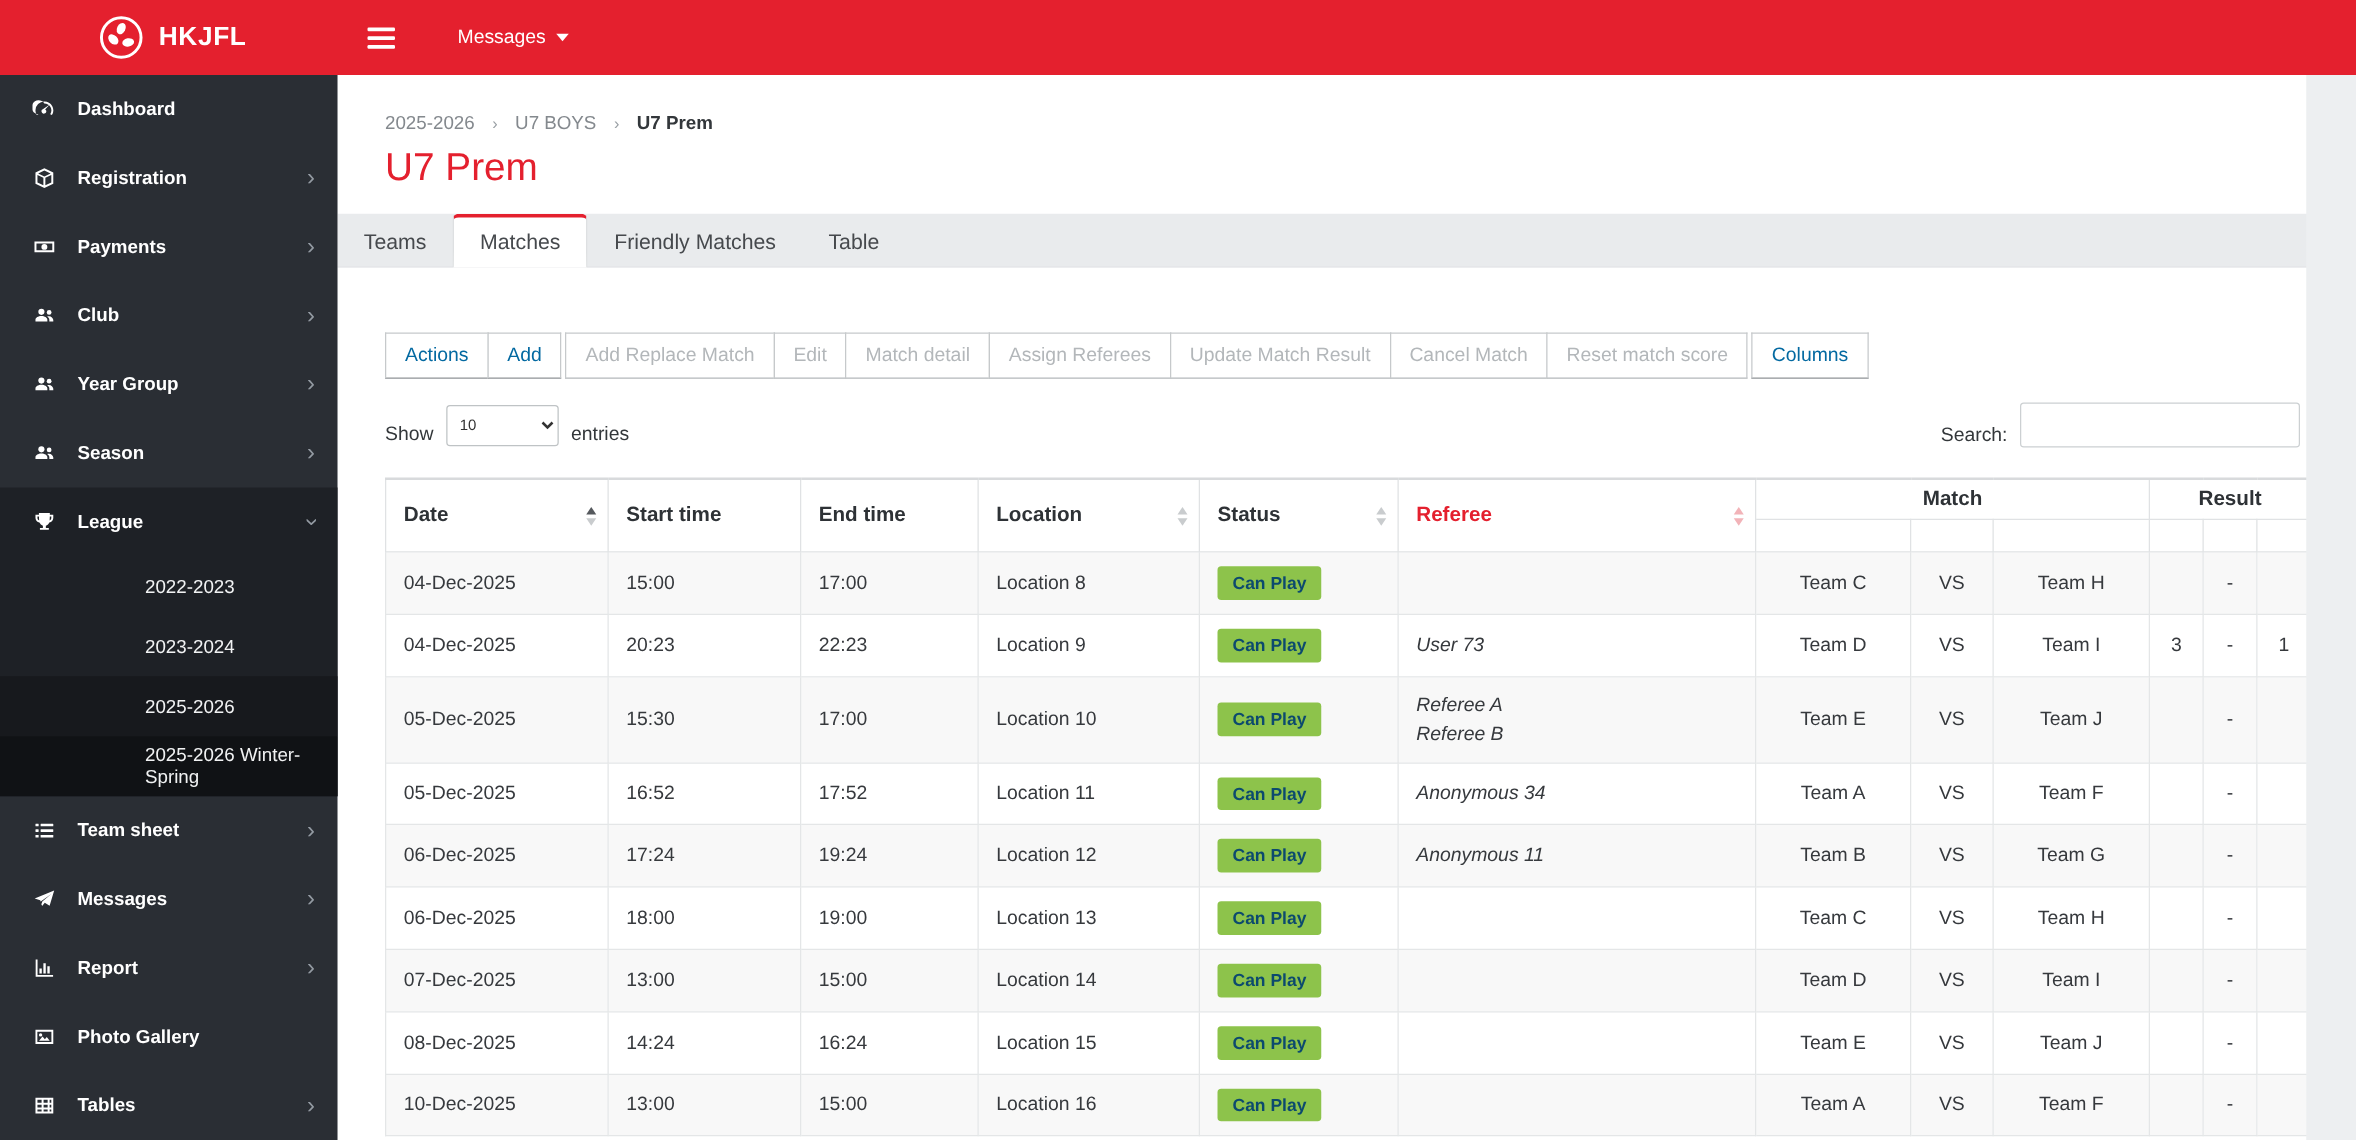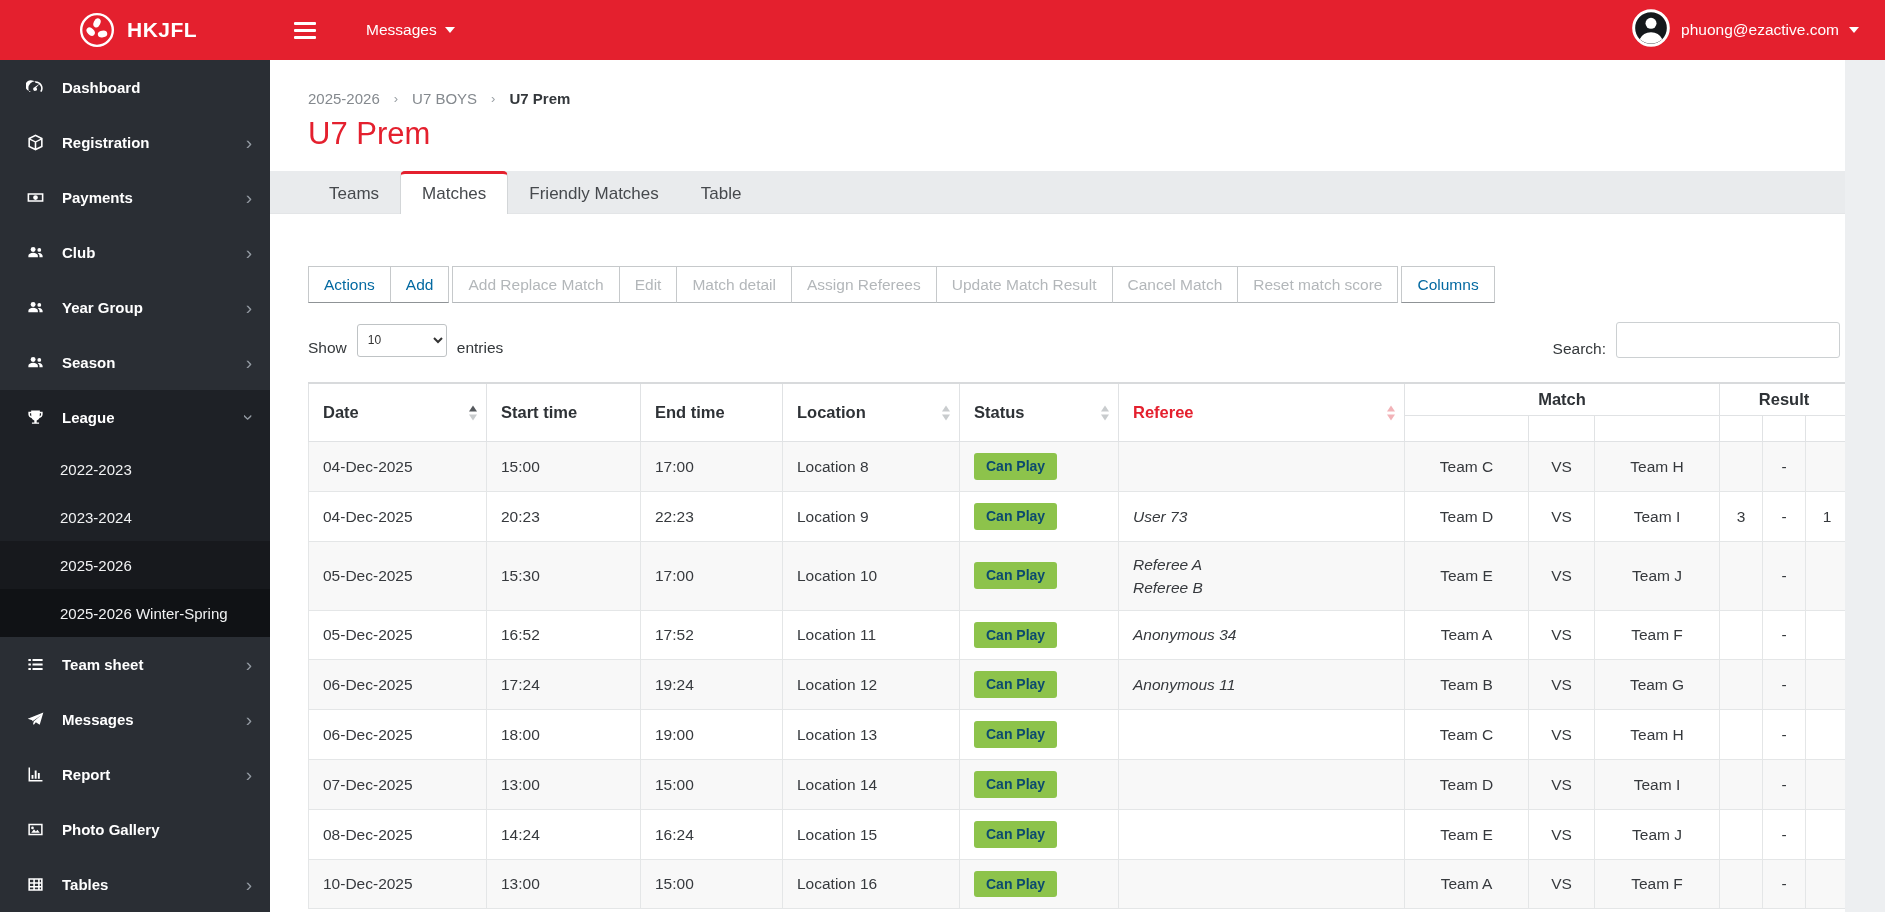--- a/index.html
+++ b/index.html
@@ -27,36 +27,36 @@
 
   
   .sidebar{position:absolute;top:60px;left:0;bottom:0;width:270px;background:var(--side);z-index:10;}
   .side-item{height:55px;display:flex;align-items:center;padding:0 18px 0 23px;cursor:pointer;}
   .side-item .icon{width:24px;display:flex;justify-content:center;}
   .side-item .icon svg{width:19px;height:19px;fill:#fff;}
   .side-label{margin-left:15px;font-size:15px;font-weight:bold;color:#fff;}
   .side-chev{margin-left:auto;color:#939aa2;font-size:19px;line-height:1;font-weight:normal;}
   .side-chev.down{transform:rotate(90deg);}
   .league-block{background:#1e2126;}
-  .subitem{height:48px;display:flex;align-items:center;padding-left:60px;font-size:15px;color:#f1f2f3;cursor:pointer;}
+  .subitem{height:48px;display:flex;align-items:center;padding-left:116px;font-size:15px;color:#f1f2f3;cursor:pointer;}
   .subitem.active{background:#17191d;}
   .subitem.shaded{background:#101215;}
 
   
   .main{position:absolute;left:270px;top:60px;right:0;bottom:0;background:#fff;}
   .right-gutter{position:absolute;top:0;right:0;bottom:0;width:40px;background:#edeff1;z-index:12;}
   .header-sec{padding:30px 45px 0 38px;}
   .breadcrumb{display:flex;align-items:center;gap:14px;font-size:15px;color:#84898e;}
   .bc-link{cursor:pointer;}
   .bc-sep{font-size:13px;color:#9aa0a5;}
   .bc-current{color:#33373b;font-weight:bold;}
   .page-title{margin-top:9px;font-size:31px;color:var(--red);font-weight:400;}
 
   .tabbar{margin-top:19px;height:43px;background:#e9ebed;display:flex;align-items:stretch;
-          padding-left:38px;border-bottom:1px solid #e3e5e7;}
+          border-bottom:1px solid #e3e5e7;}
   .tab{padding:0 21px;display:flex;align-items:center;font-size:17px;color:#46494d;cursor:pointer;
        border-top:3px solid transparent;}
   .tab.active{background:#fff;border-top:3px solid var(--red);border-left:1px solid #d3d6d8;
        border-right:1px solid #d3d6d8;border-radius:5px 5px 0 0;margin-bottom:-1px;}
 
   .content{padding:52px 45px 0 38px;}
   .toolbar{display:flex;}
   .btn-group{display:flex;margin-right:3px;}
   .btn{background:#fff;border:1px solid #c6c9cb;border-bottom-color:#8f9396;margin-left:-1px;
        padding:0 15px;height:37px;display:flex;align-items:center;font-size:15.5px;color:#0369a1;
@@ -114,32 +114,20 @@
     <span class="hamburger-bars">
         <i></i>
         <i></i>
         <i></i>
       </span>
   </div>
   <div class="lang">
     <span>Messages</span>
     <span class="caret-down"></span>
   </div>
-  <div class="user">
-    <span>
-      <svg viewBox="0 0 24 24">
-        <circle cx="12" cy="12" r="10.4" fill="#15181c"></circle>
-        <circle cx="12" cy="12" r="10.4" fill="none" stroke="#fff" stroke-width="1.8"></circle>
-        <circle cx="12" cy="9.2" r="3.3" fill="#fff"></circle>
-        <path d="M5.2 18.8a7.6 7.6 0 0 1 13.6 0 10.4 10.4 0 0 1-13.6 0z" fill="#fff"></path>
-      </svg>
-    </span>
-    <span class="user-email">phuong@ezactive.com</span>
-    <span class="caret-down"></span>
-  </div>
 </div>
 
 <div class="sidebar" id="sidebar">
     <div class="side-item">
       <span class="icon">
         <svg viewBox="0 0 24 24">
           <path d="M12 4a9 9 0 0 0-9 9c0 1.8.5 3.4 1.4 4.8l1.7-1A7 7 0 1 1 12 6a7 7 0 0 1 5.9 10.8l1.7 1A9 9 0 0 0 12 4z"></path>
           <path d="M12 16.2a2.1 2.1 0 0 0 .8-4L17.5 7l-6.7 4.6a2.1 2.1 0 0 0 1.2 4.6z"></path>
         </svg>
       </span>

